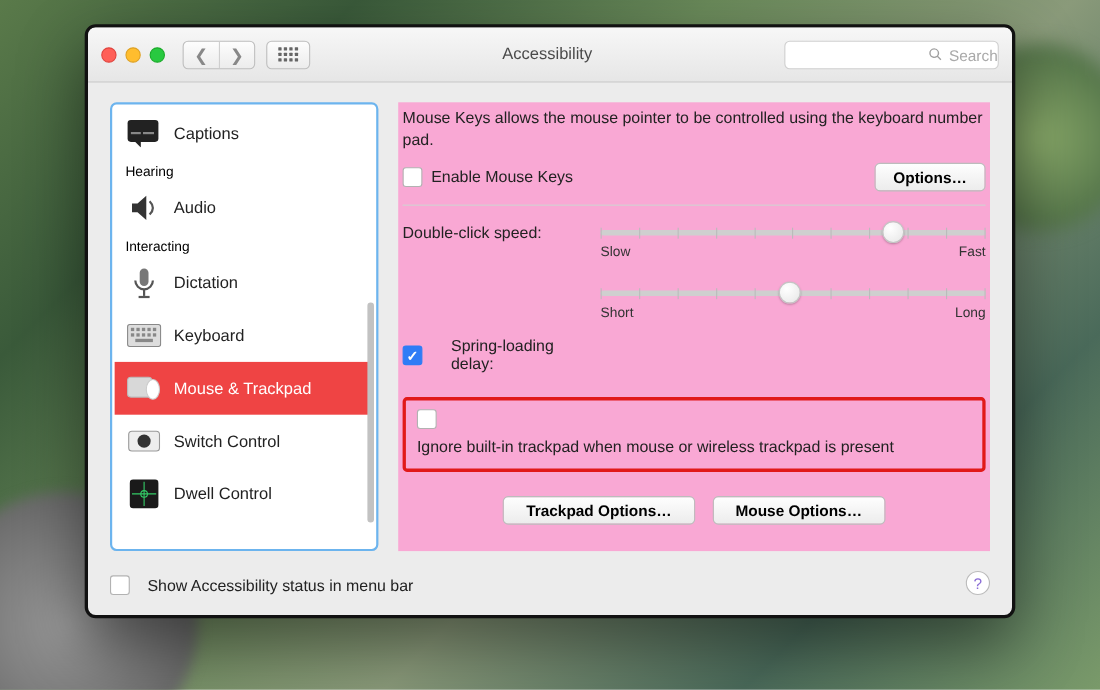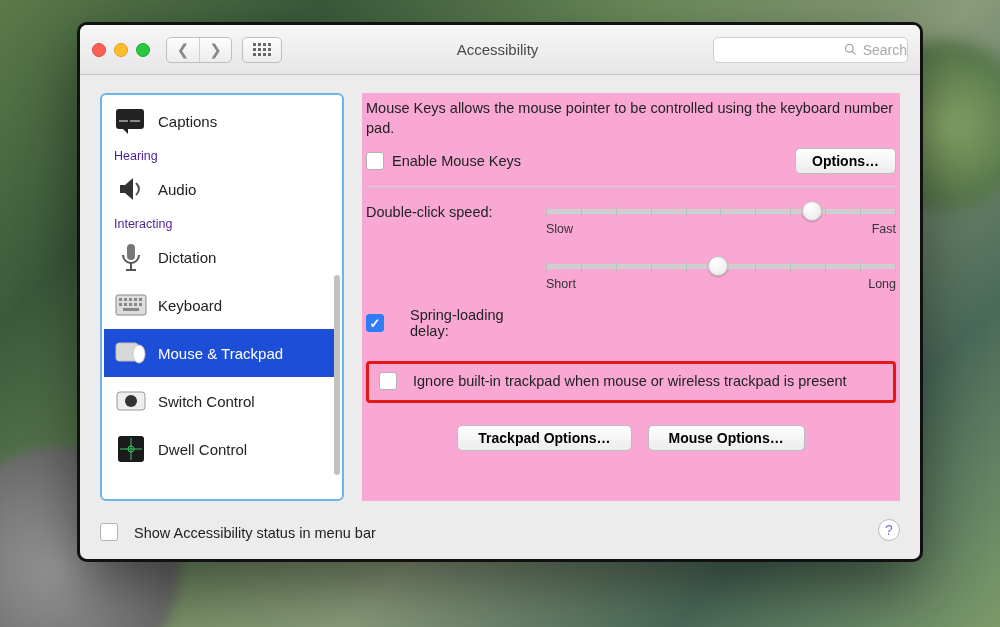--- a/index.html
+++ b/index.html
@@ -70,23 +70,23 @@
   }
   .sidebar-wrap{
     border:2px solid #6cb4ee;border-radius:6px;padding:2px;
     background:#fff;width:244px;height:408px;position:relative;
   }
   .sidebar{ height:100%;overflow:hidden;}
   .sb-row{
     display:flex;align-items:center;height:48px;padding:0 10px;gap:10px;
     font-size:15px;color:#222;cursor:pointer;
   }
-  .sb-row.selected{ background:#1d4ed8;color:#fff;align-items:center;}
+  .sb-row.selected{ background:#ef4444;color:#fff;align-items:center;}
   .sb-icon{ width:34px;height:30px;display:flex;align-items:center;justify-content:center;}
-  .sb-header{ padding:4px 10px 2px;font-size:12.5px;color:#4c1d95;}
+  .sb-header{ padding:4px 10px 2px;font-size:12.5px;color:#000000;}
   .scroll-stub{
     position:absolute;right:2px;top:180px;width:6px;height:200px;border-radius:3px;background:#c2c2c2;
   }
 
   .panel{
     flex:1;background:#f9a8d4;font-size:14.5px;color:#222;
     padding:6px 4px 0 4px;
   }
   .desc{ line-height:1.35;margin-bottom:10px;}
   .row{ display:flex;align-items:center;margin:6px 0;}
@@ -113,21 +113,21 @@
   .track .ticks i{ width:1px;height:10px;background:#bbb;margin-top:-2px;}
   .thumb{
     width:20px;height:20px;border-radius:50%;
     background:radial-gradient(circle at 35% 30%,#fff,#e6e6e6);
     border:1px solid #c4c4c4;box-shadow:0 1px 2px rgba(0,0,0,0.25);
     position:absolute;top:-8px;transform:translateX(-50%);cursor:pointer;
   }
   .scale-labels{ display:flex;justify-content:space-between;font-size:12.5px;color:#333;margin-top:8px;}
   .highlight{
     border:3px solid #e11919;border-radius:4px;padding:8px 10px;margin-top:6px;
-    display:flex;align-items:flex-start;gap:8px;
+    display:flex;align-items:flex-start;gap:8px;flex-direction:column;
   }
   .highlight .text{ line-height:1.35;}
   .bottom-buttons{ display:flex;justify-content:center;gap:16px;margin-top:22px;}
   .bottom-buttons .btn{ padding:0 20px;}
 
   .footer{
     display:flex;align-items:flex-end;padding:10px 20px 18px 20px;font-size:14.5px;color:#222;
   }
   .help{
     width:22px;height:22px;border:1px solid #bbb;border-radius:50%;margin-left:auto;

